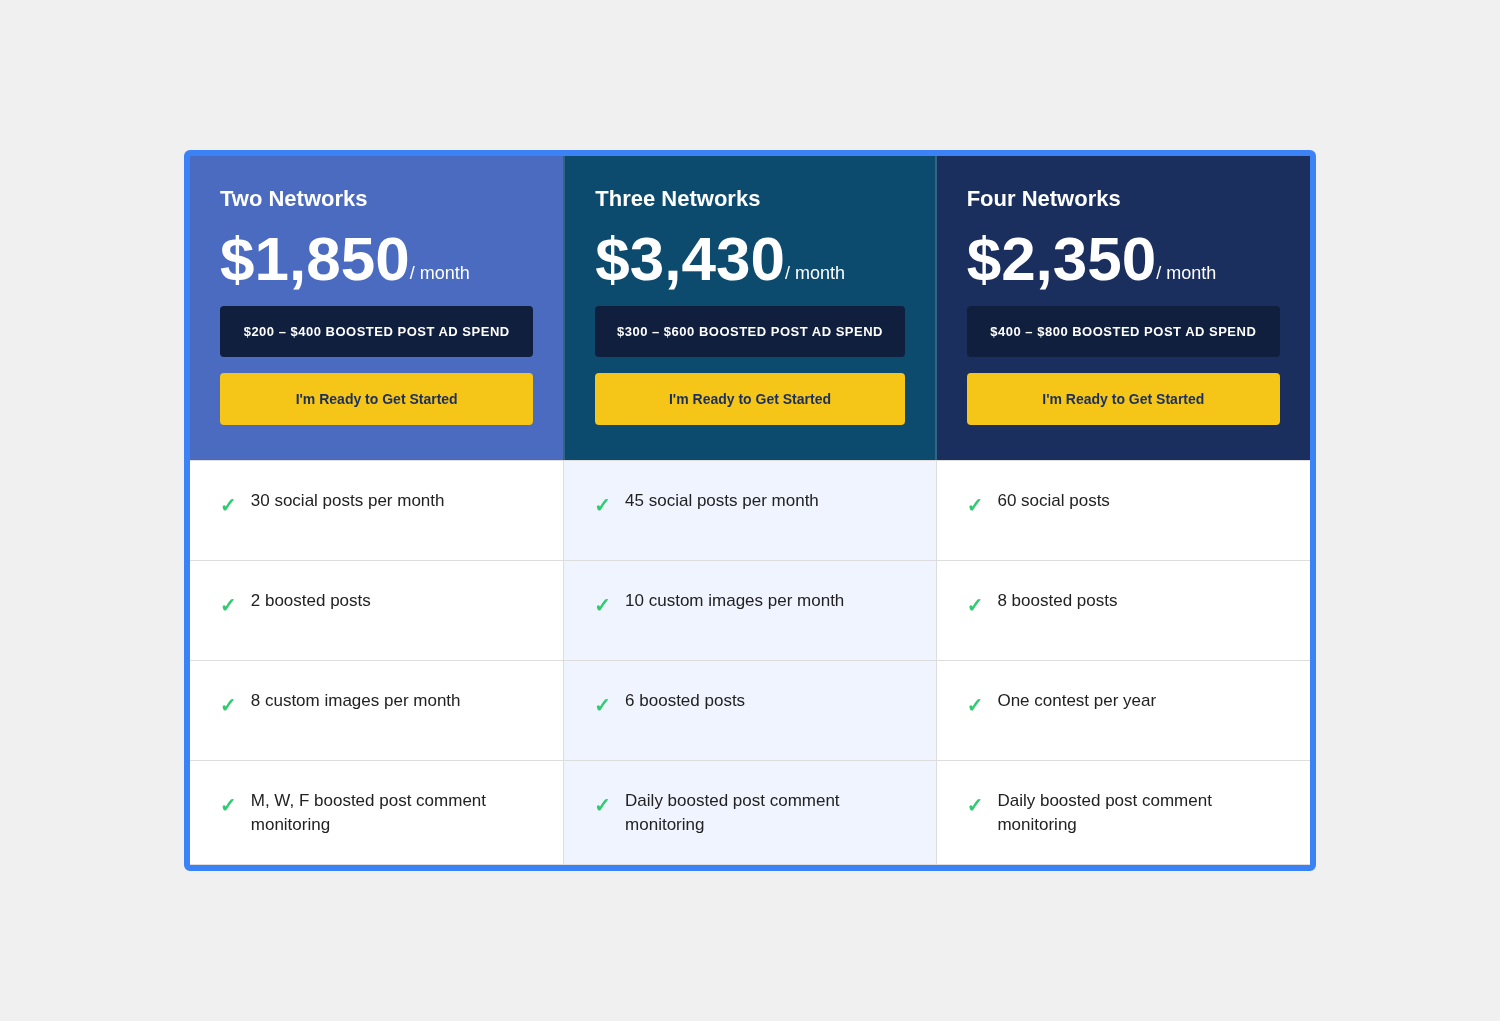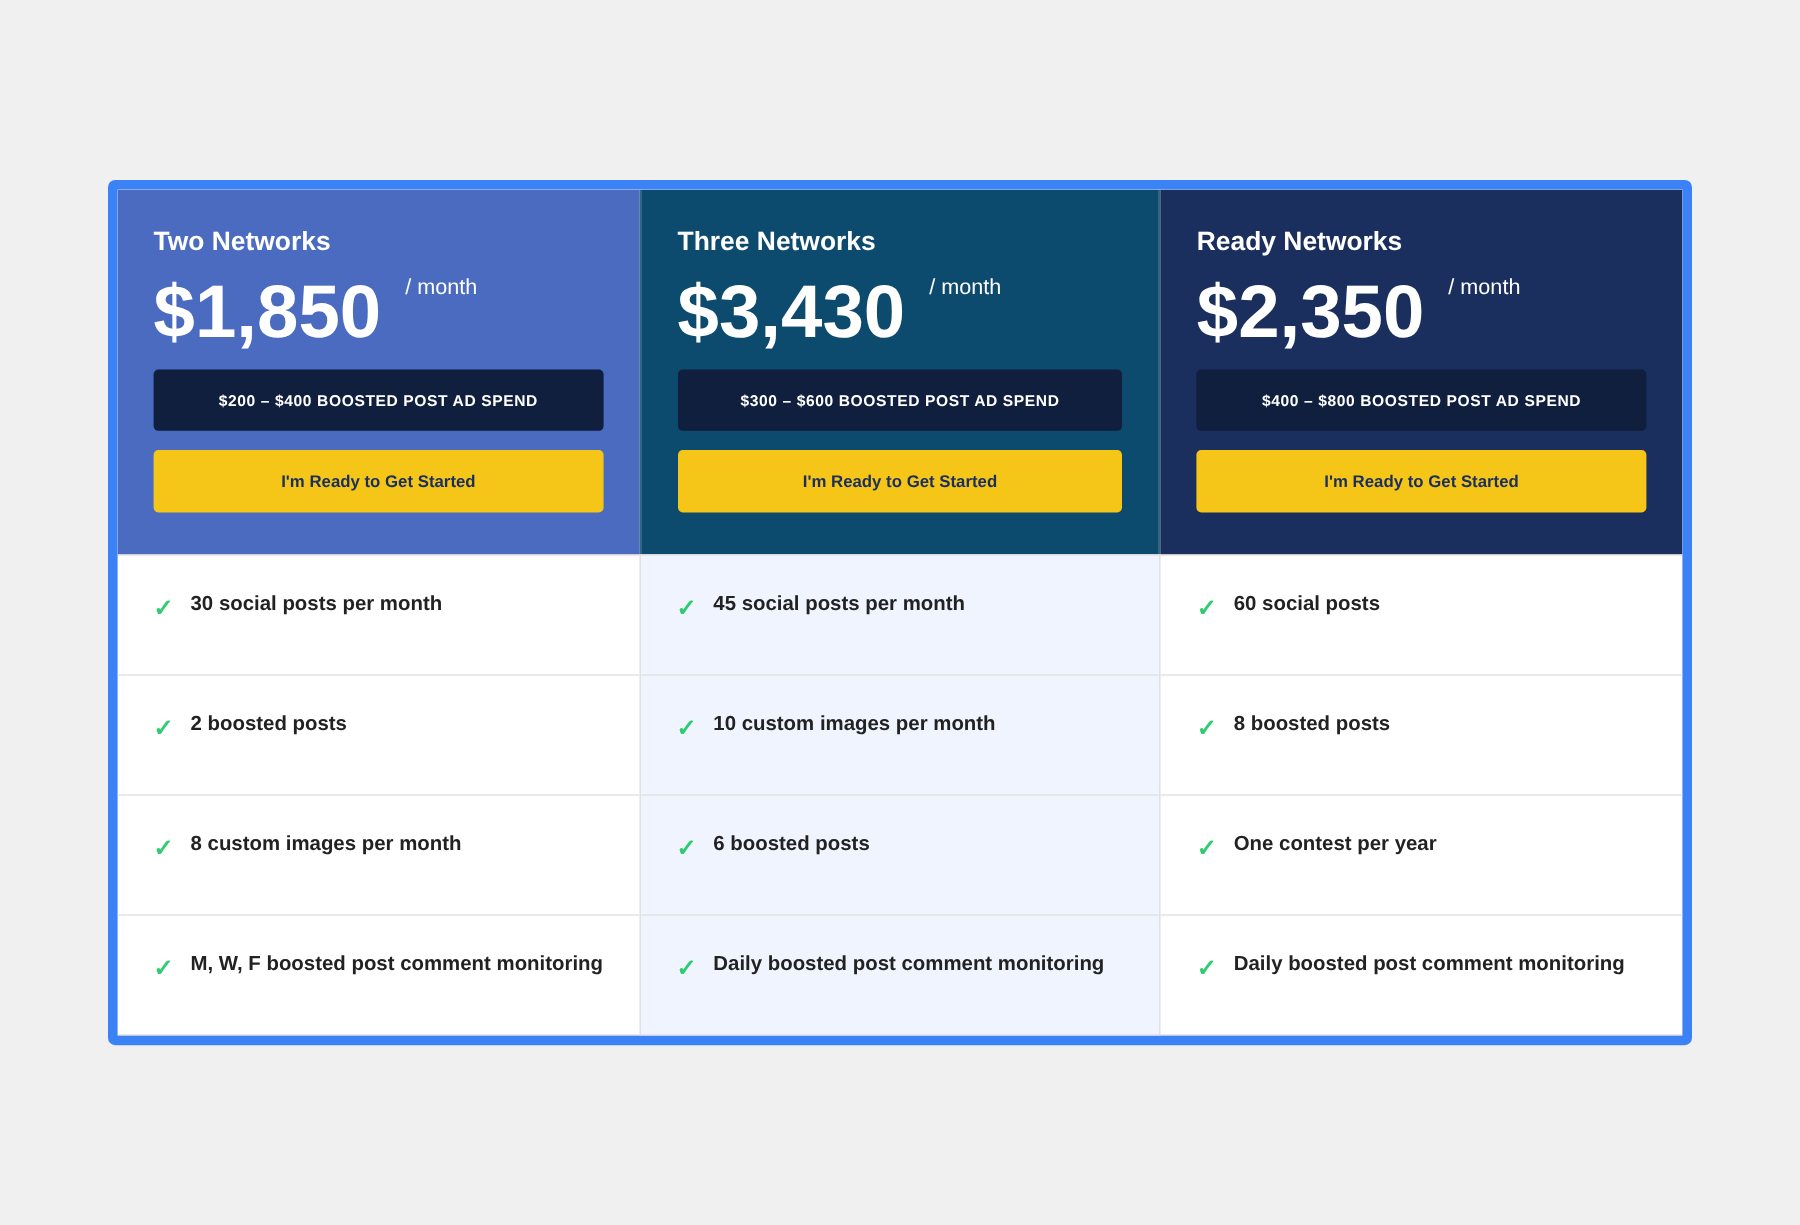--- a/index.html
+++ b/index.html
@@ -11,23 +11,23 @@
     body {
       background: #f0f0f0;
       display: flex;
       justify-content: center;
       align-items: center;
       min-height: 100vh;
       font-family: Arial, sans-serif;
     }
 
     .pricing-wrapper {
-      width: 1320px;
+      width: 1132px;
       background: #fff;
-      border: 8px solid #3b82f6;
+      border: 6px solid #3b82f6;
       border-radius: 6px;
       overflow: hidden;
     }
 
     
     .pricing-header {
       display: grid;
       grid-template-columns: 1fr 1fr 1fr;
     }
 
@@ -53,22 +53,22 @@
     }
 
     .plan-name {
       color: #fff;
       font-size: 22px;
       font-weight: bold;
     }
 
     .plan-price-row {
       display: flex;
-      align-items: flex-start;
-      gap: 20px;
+      align-items: flex-end;
+      gap: 0;
       line-height: 1;
     }
 
     .plan-price-amount {
       color: #fff;
       font-size: 62px;
       font-weight: bold;
       line-height: 1;
     }
 
@@ -135,21 +135,20 @@
     .feature-check {
       color: #2ecc71;
       font-size: 20px;
       font-weight: bold;
       flex-shrink: 0;
       margin-top: 2px;
     }
 
     .feature-text {
       flex: 1;
-      font-weight: bold;
     }
 
     .separator-col {
       border-left: 1px solid #ddd;
       border-right: 1px solid #ddd;
     }
   </style>
 </head>
 <body>
 
@@ -171,21 +170,21 @@
       <div class="plan-name">Three Networks</div>
       <div class="plan-price-row">
         <span class="plan-price-amount">$3,430</span>
         <span class="plan-price-period">/ month</span>
       </div>
       <div class="plan-ad-spend">$300 – $600 BOOSTED POST AD SPEND</div>
       <button class="plan-cta-btn">I'm Ready to Get Started</button>
     </div>
 
     <div class="plan-header plan-3">
-      <div class="plan-name">Ready Networks</div>
+      <div class="plan-name">Four Networks</div>
       <div class="plan-price-row">
         <span class="plan-price-amount">$2,350</span>
         <span class="plan-price-period">/ month</span>
       </div>
       <div class="plan-ad-spend">$400 – $800 BOOSTED POST AD SPEND</div>
       <button class="plan-cta-btn">I'm Ready to Get Started</button>
     </div>
   </div>
 
   <div class="pricing-features">

